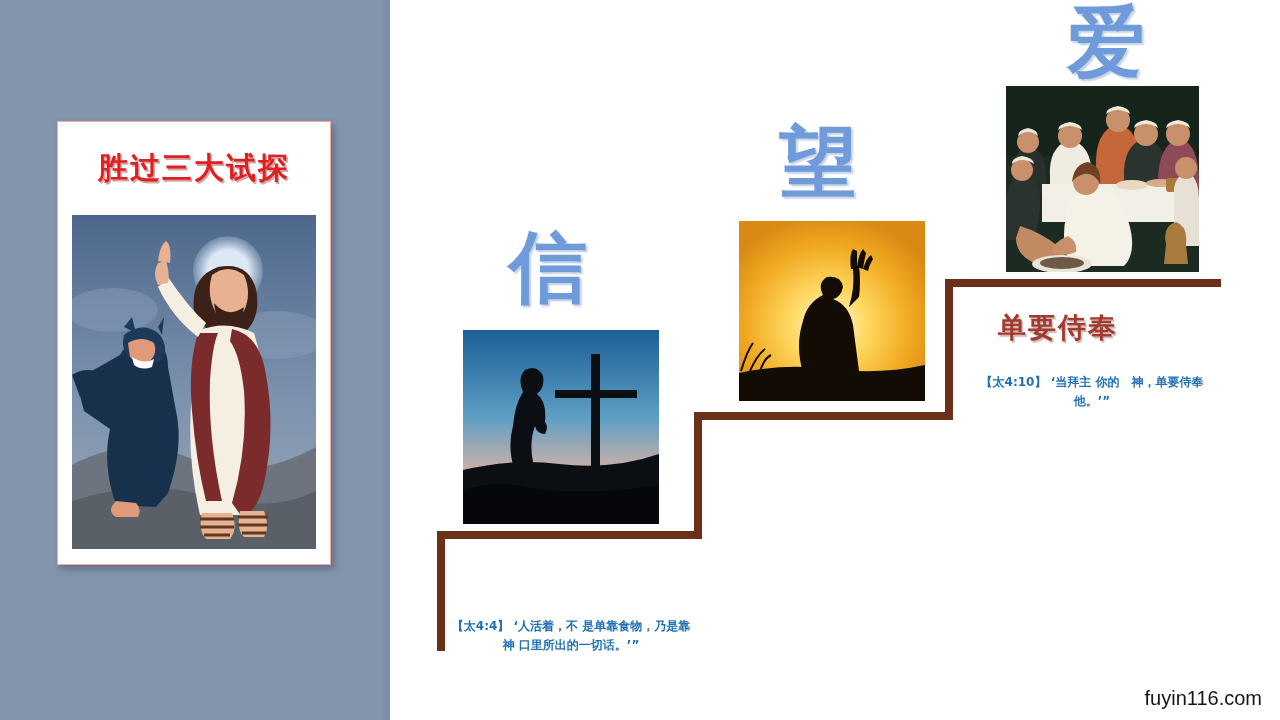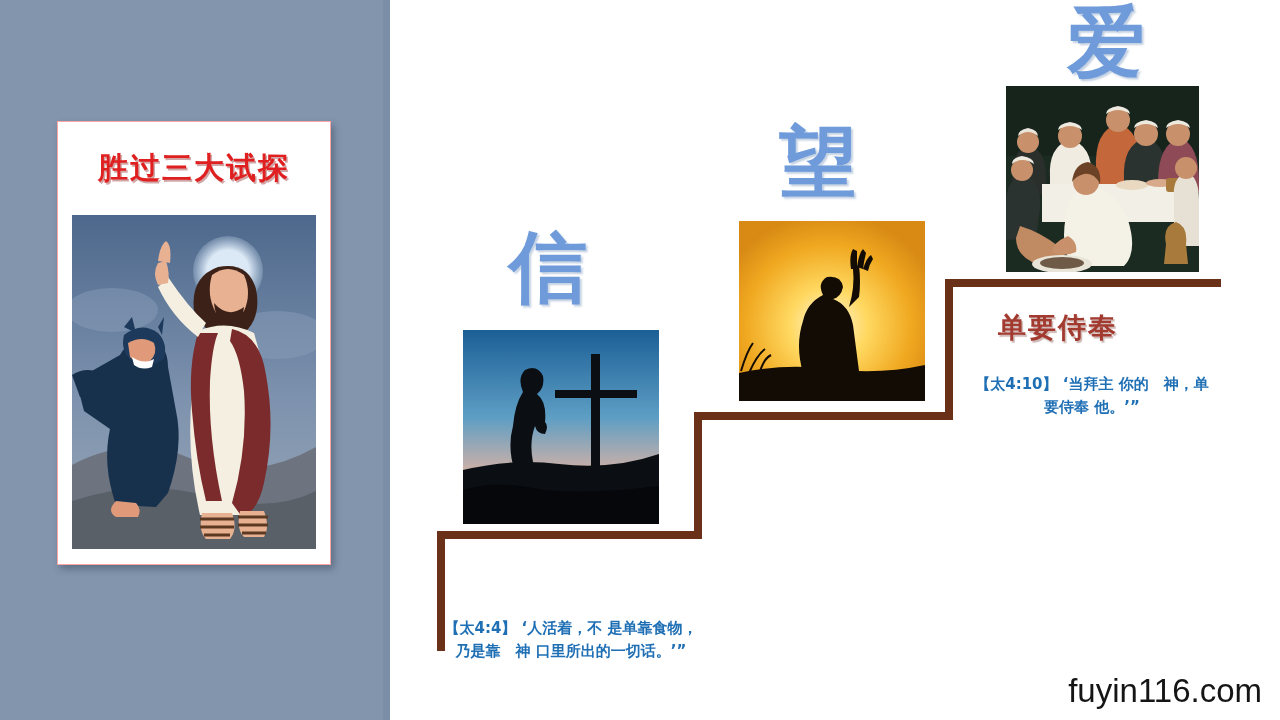--- a/index.html
+++ b/index.html
@@ -82,31 +82,31 @@
     font-family: "DejaVu Sans", "Liberation Sans", sans-serif;
     white-space: nowrap;
   }
   .head-dark  { color: #111111; }
   .head-red   { color: #a33a30; text-shadow: 1.5px 1.5px 1px rgba(90,20,10,0.3); }
 
   
   .verse {
     position: absolute;
     color: #1f6fb5;
-    font-size: 15px;
+    font-size: 12px;
     font-weight: bold;
     line-height: 1.55;
     text-align: center;
     font-family: "DejaVu Sans", "Liberation Sans", sans-serif;
   }
 
   
   .watermark {
     position: absolute; right: 18px; bottom: 10px;
-    font-size: 33px;
+    font-size: 20px;
     color: #151515;
     letter-spacing: 0px;
     font-family: "Liberation Sans", "DejaVu Sans", sans-serif;
   }
 </style>
 </head>
 <body>
 
 <div id="slide">
 

